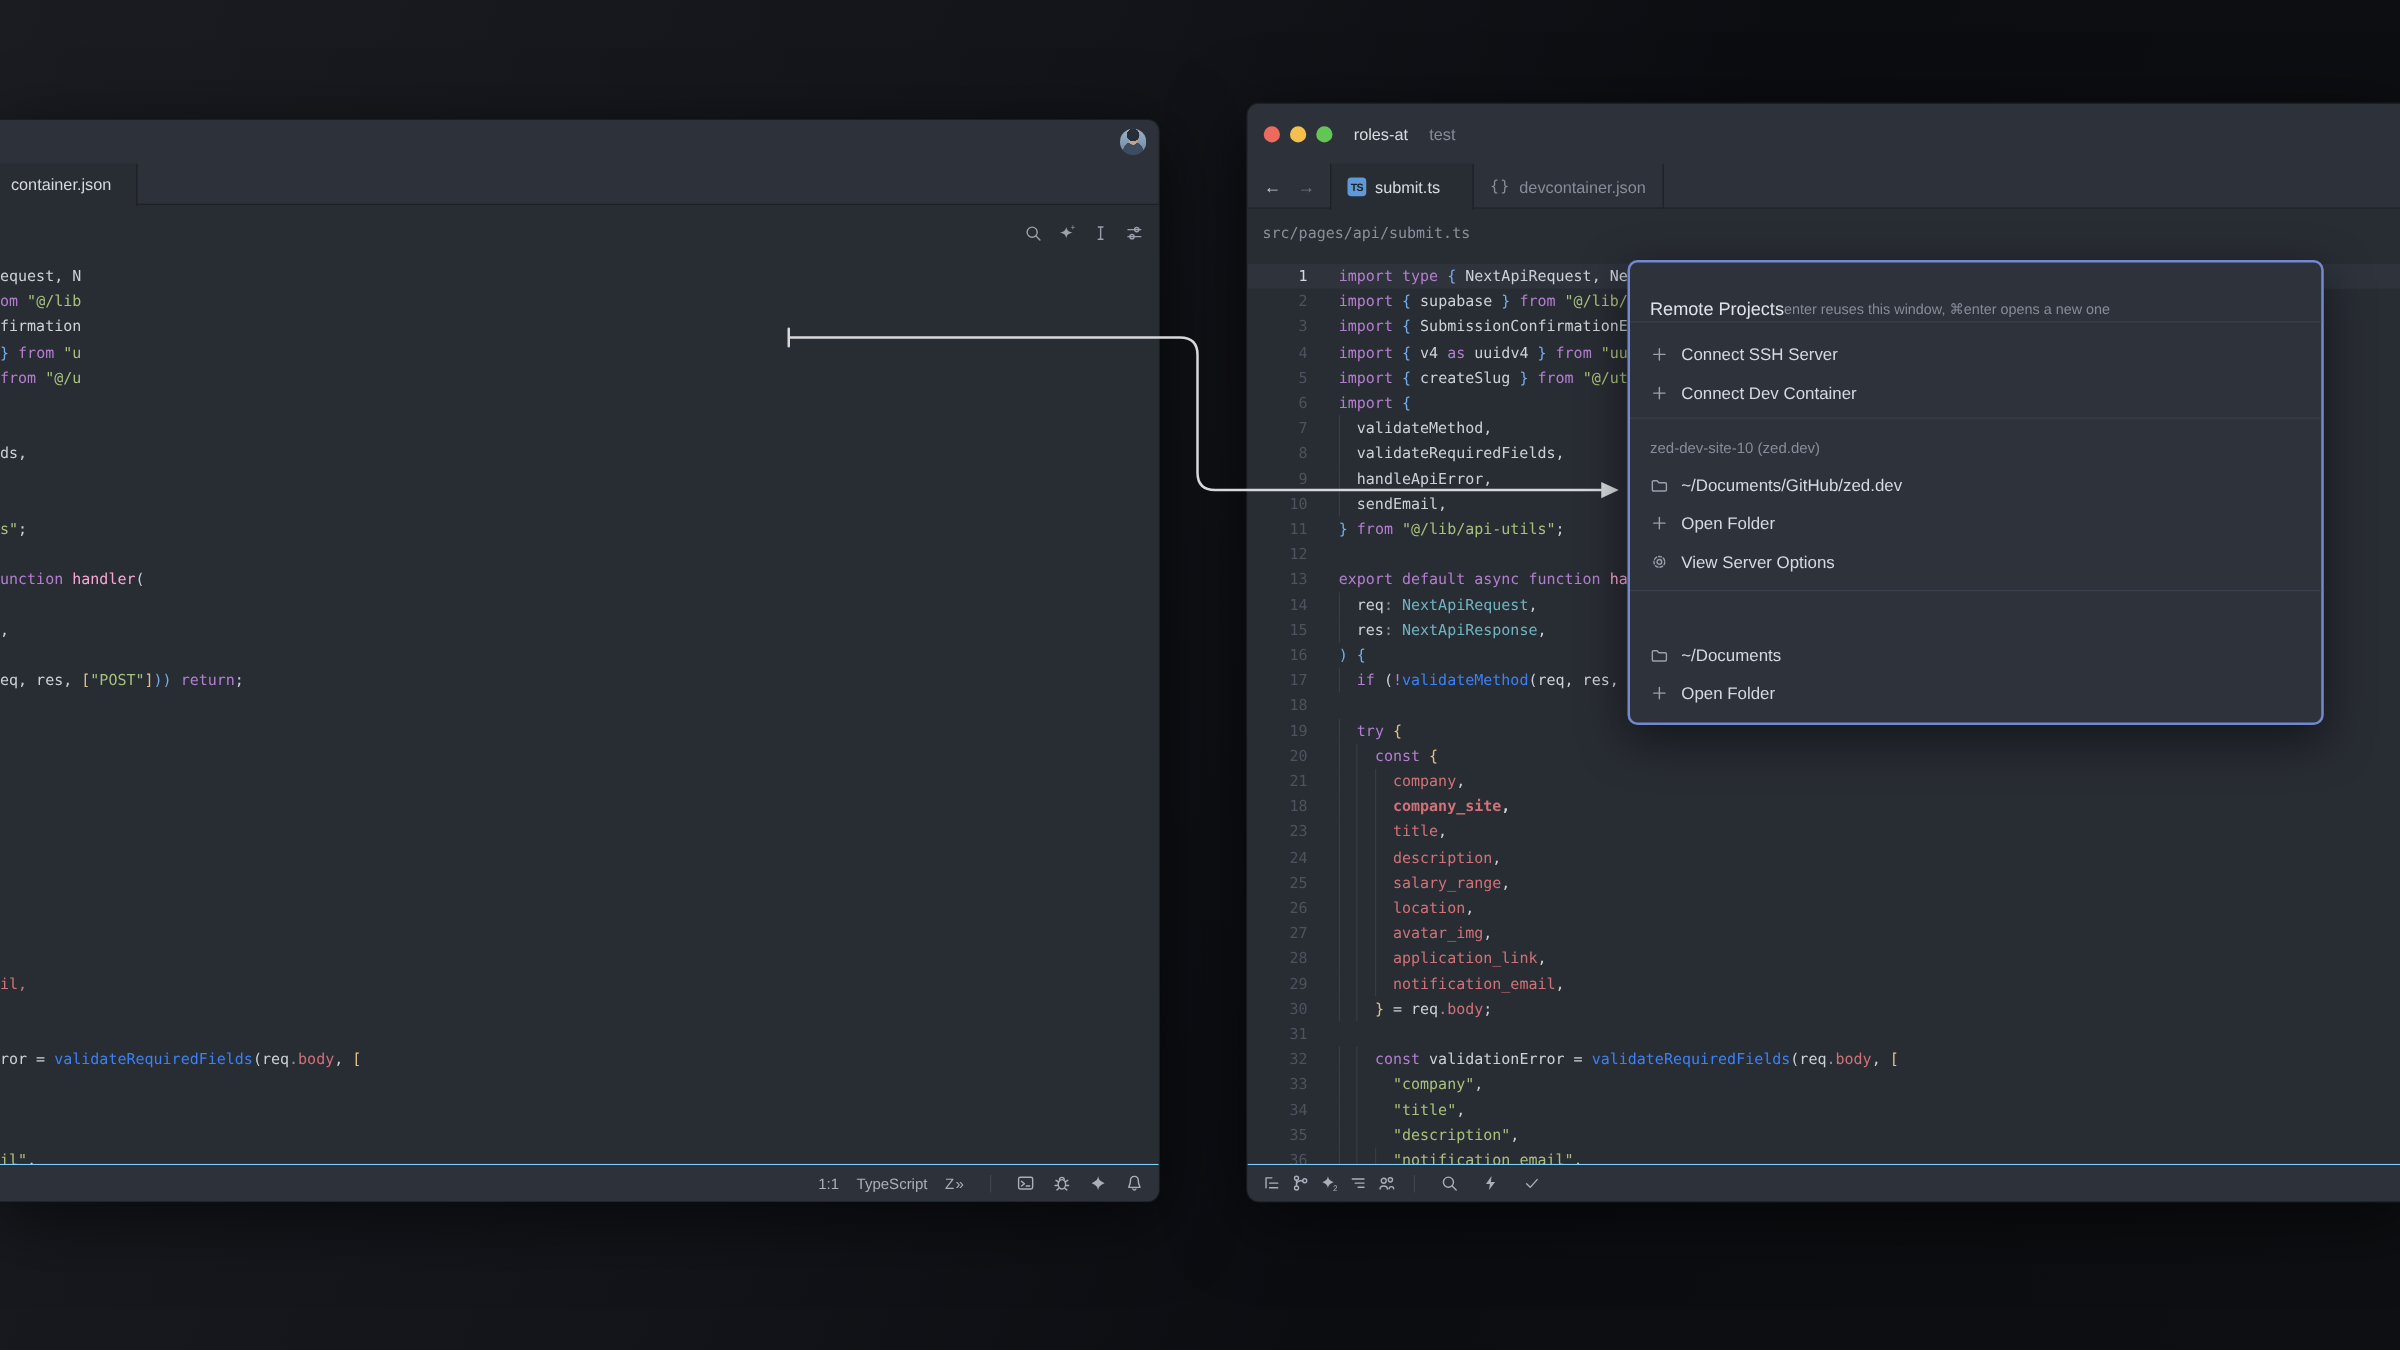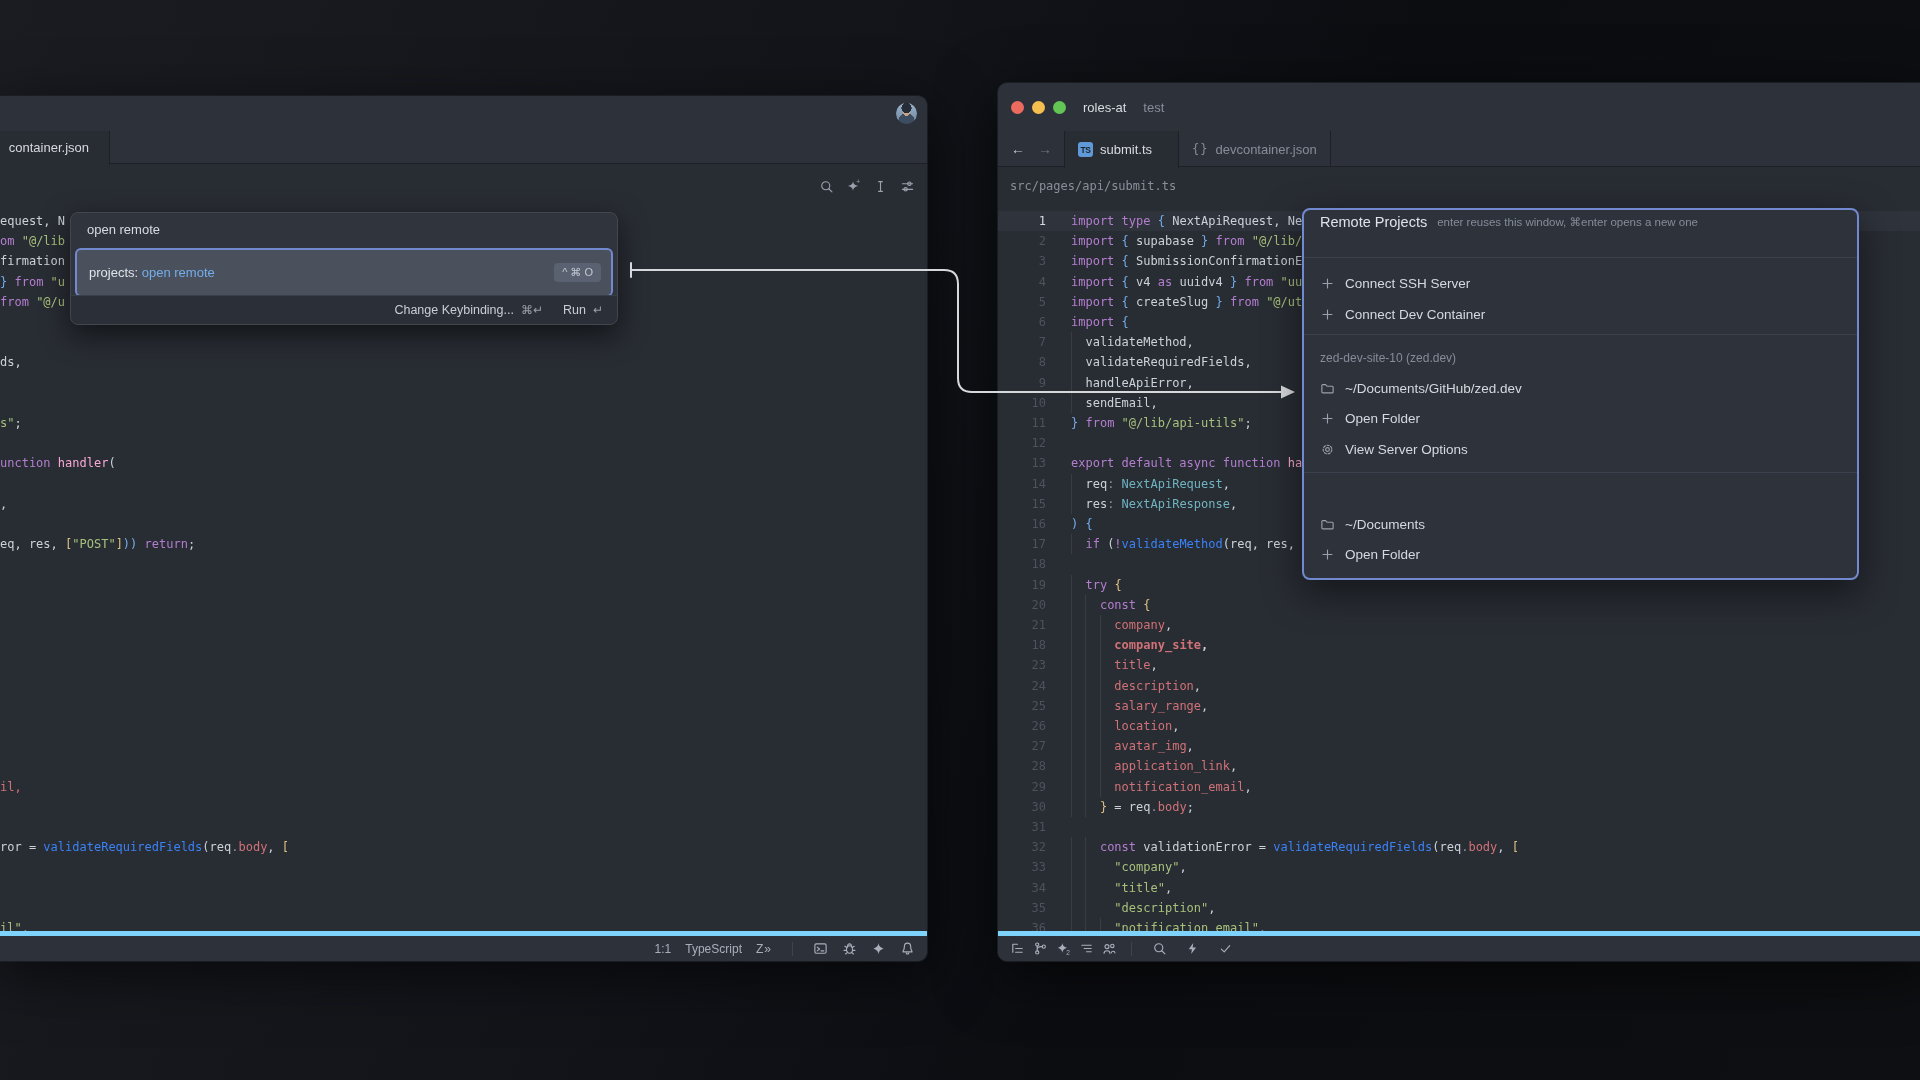--- a/index.html
+++ b/index.html
@@ -20,21 +20,21 @@
       radial-gradient(circle at 50% 24%,#262d38 0 26%,rgba(0,0,0,0) 27%),
       radial-gradient(circle at 50% 44%,#c9a183 0 22%,rgba(0,0,0,0) 23%),
       radial-gradient(circle at 50% 88%,#3c4c61 0 38%,rgba(0,0,0,0) 39%),
       linear-gradient(180deg,#9db4cc,#6c839d);}
   .tabbar{position:absolute;left:0;right:0;height:33px;border-bottom:1px solid #1d2026;}
   .lw-tabbar{top:35px;}
   .tab-active{position:absolute;top:0;height:34px;background:#282c33;border-right:1px solid #1d2026;z-index:2;}
   .lw-tab{left:0;width:110px;text-align:right;padding-right:20px;font-size:13px;line-height:33px;color:#d6dae0;overflow:hidden;white-space:nowrap;}
   .editor{position:absolute;left:0;right:0;background:#282c33;overflow:hidden;}
   .lw-editor{top:68px;height:769px;}
-  .statusbar{position:absolute;left:0;right:0;bottom:0;height:30px;background:#2d323a;border-top:5px solid #7dd3fc;
+  .statusbar{position:absolute;left:0;right:0;bottom:0;height:30px;background:#2d323a;border-top:1px solid #7dd3fc;
     display:flex;align-items:center;font-size:12px;color:#a9afba;}
   .sb-left{justify-content:flex-end;padding-right:12px;gap:14px;border-radius:0 0 10px 0;}
   .sb-right{justify-content:flex-start;padding-left:12px;gap:8px;border-radius:0 0 0 10px;}
   .sb-div{width:1px;height:14px;background:#3e434d;margin:0 6px;}
   .sb-zeta{font-size:12px;color:#a9afba;letter-spacing:1px;}
   .editor-icons{position:absolute;top:15px;right:12px;display:flex;gap:12px;color:#9aa1ac;z-index:2;}
 
   
   .cl{position:absolute;left:0;right:0;height:20.2px;font-family:"DejaVu Sans Mono",monospace;font-size:12px;line-height:20.2px;white-space:pre;}
   .cl.hl{background:#2e333c;}
@@ -77,21 +77,21 @@
   .ts-badge{width:15px;height:15px;border-radius:3px;background:#6099d8;color:#1c2127;font-size:8.5px;font-weight:bold;
     display:grid;place-items:center;letter-spacing:-.5px;}
   .braces-ic{font-family:"DejaVu Sans Mono",monospace;font-size:12px;letter-spacing:1px;color:#868d98;}
   .breadcrumb{position:absolute;left:0;top:84px;right:0;height:38px;background:#282c33;
     font-family:"DejaVu Sans Mono",monospace;font-size:12px;line-height:38px;color:#8a909b;padding-left:12px;}
   .rw-editor{top:122px;height:728px;}
 
   
   .popup{position:absolute;left:1302px;top:208px;width:557px;height:372px;background:#2d323b;border:2px solid #7389cf;
     border-radius:8px;box-shadow:0 12px 36px rgba(0,0,0,.5);z-index:6;}
-  .pp-header{position:absolute;left:16px;right:16px;top:4px;display:flex;align-items:center;gap:10px;}
+  .pp-header{position:absolute;left:16px;right:16px;top:30px;display:flex;align-items:flex-start;}
   .pp-title{font-size:14.5px;color:#dfe3e9;}
   .pp-hint{font-size:11.5px;color:#868d98;}
   .pp-div{position:absolute;left:0;right:0;height:1px;background:#3b414c;}
   .pp-item{position:absolute;left:16px;right:16px;height:30px;display:flex;align-items:center;gap:10px;font-size:13.5px;color:#d5d9e0;}
   .pp-item .ic{color:#9aa1ac;flex:none;}
   .pp-label{position:absolute;left:16px;right:16px;height:20px;font-size:12px;color:#868d98;display:flex;align-items:center;}
 
   
   .connector{position:absolute;left:0;top:0;z-index:5;pointer-events:none;}
 
@@ -177,33 +177,20 @@
           </svg>
         </span>
       <span>
         <svg class="ic" width="15" height="15" viewBox="0 0 16 16">
             <path d="M8 2.2 C5.8 2.2 4.6 3.9 4.6 6.3 C4.6 9.6 3.2 10.4 3.2 11.6 H12.8 C12.8 10.4 11.4 9.6 11.4 6.3 C11.4 3.9 10.2 2.2 8 2.2 Z M6.7 13 A1.4 1.4 0 0 0 9.3 13"></path>
           </svg>
         </span>
     </div>
   </div>
 
-  <div class="palette">
-    <div class="pal-input">open remote</div>
-    <div class="pal-sel">
-      <span class="pal-text"><span>projects: </span><span class="match">open remote</span></span>
-      <span class="pal-chip">^ ⌘ O</span>
-    </div>
-    <div class="pal-footer">
-      <span>Change Keybinding...</span>
-      <span class="pf-key">⌘↵</span>
-      <span>Run</span>
-      <span class="pf-key">↵</span>
-    </div>
-  </div>
 
   <div class="win win-right">
     <div class="rw-titlebar">
       <div class="lights">
         <span class="light l-red"></span>
         <span class="light l-yellow"></span>
         <span class="light l-green"></span>
       </div>
       <span class="rw-title">roles-at</span>
       <span class="rw-project">test</span>

